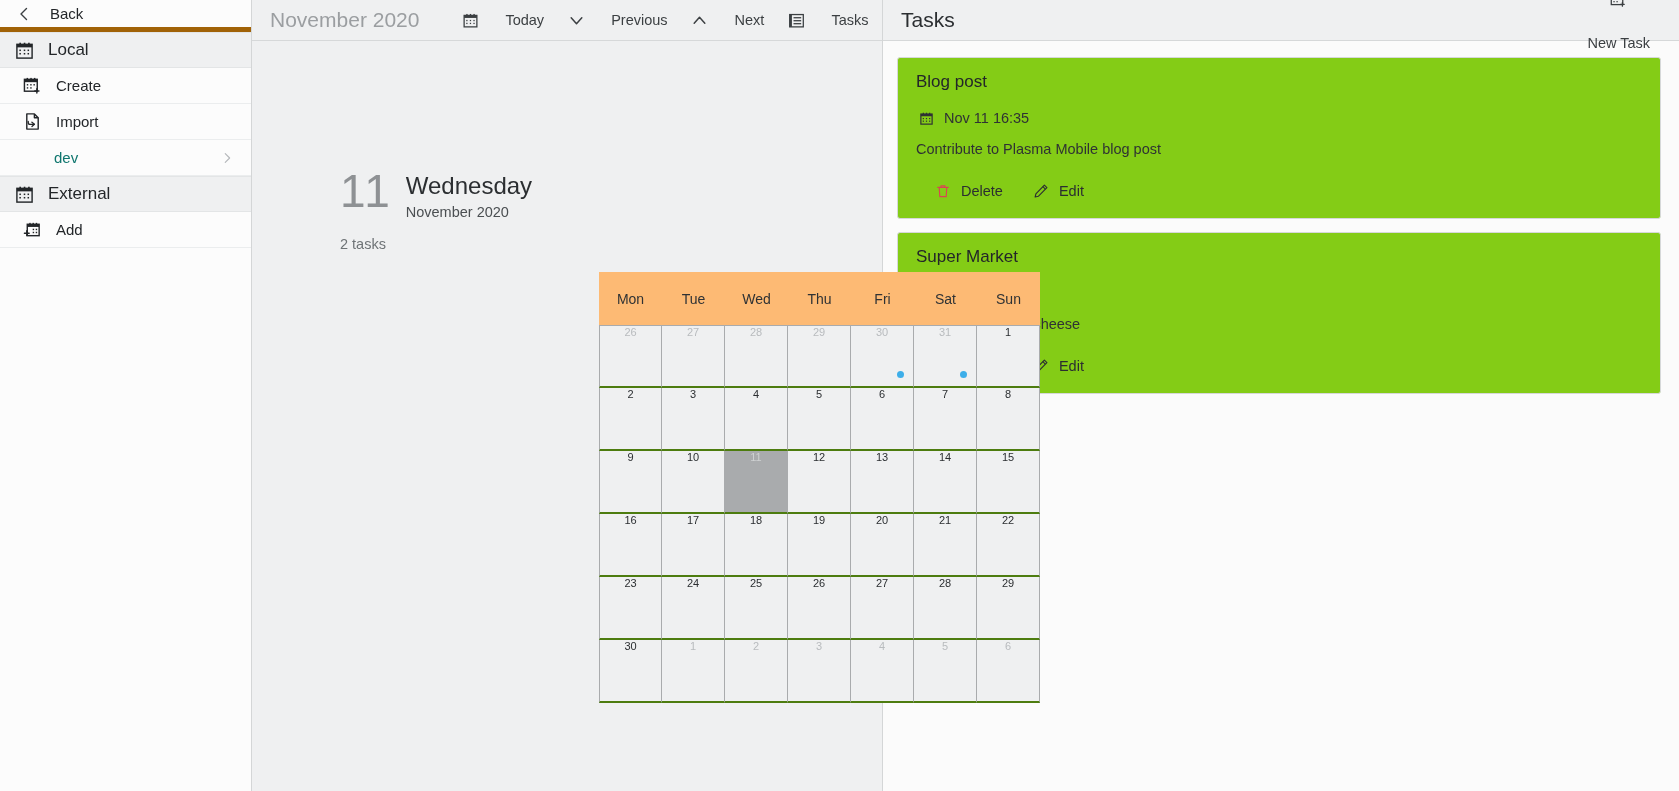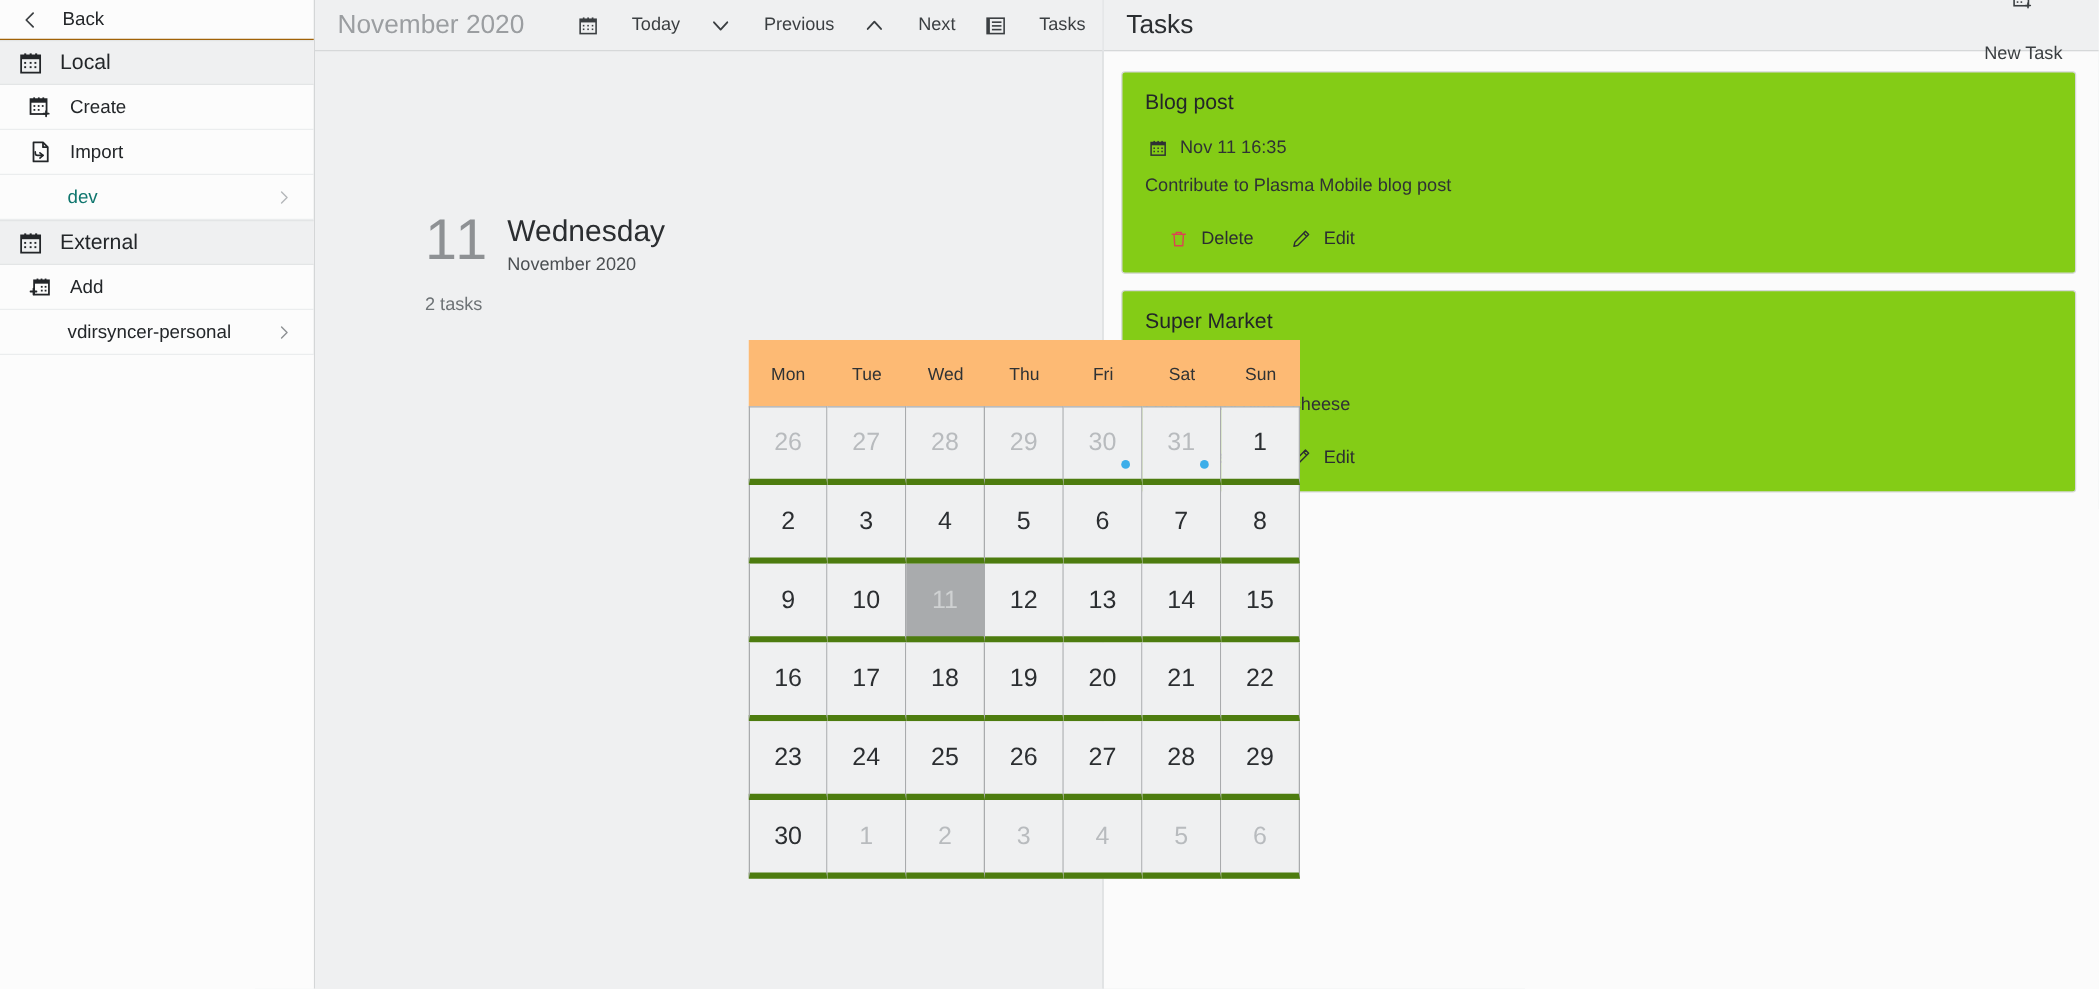--- a/index.html
+++ b/index.html
@@ -21,21 +21,21 @@
   }
   .side-row {
     display:flex; align-items:center;
     height:36px; padding:0 14px;
     gap:14px;
     border-bottom:1px solid #ebedee;
     font-size:15px; color:#232629;
     cursor:pointer;
     position:relative;
   }
-  .side-back { height:32px; gap:16px; border-bottom:1px solid #a16207; padding-left:14px;}
+  .side-back { height:32px; gap:16px; border-bottom:5px solid #a16207; padding-left:14px;}
   .side-header {
     background:#eff0f1;
     height:36px;
     font-size:17px;
     border-top:1px solid #e3e5e6;
     border-bottom:1px solid #e3e5e6;
   }
   .side-sub { padding-left:22px; gap:14px; }
   .side-leaf { padding-left:54px; font-size:15px; }
   .side-leaf.dim { color:#0f766e; }
@@ -91,23 +91,23 @@
     background:#fdba74; height:53px;
   }
   .cal-head div {
     display:flex; align-items:center; justify-content:center;
     font-size:14px; color:#2f3234;
   }
   .cal-body { display:grid; grid-template-columns:repeat(7,63px); }
   .cell {
     height:63px; position:relative;
     border-right:1px solid #a9abad;
-    border-bottom:5px solid #4d7c0f;
-    display:flex; align-items:center; justify-content:center;
-    font-size:20px; color:#2b2e31;
+    border-bottom:2px solid #4d7c0f;
+    display:flex; justify-content:center;
+    font-size:11px; color:#2b2e31;
     background:#eff0f1;
     cursor:pointer;
   }
   .cal-body .cell:nth-child(7n+1) { border-left:1px solid #a9abad; }
   .cal-body .cell:nth-child(-n+7) { border-top:1px solid #a9abad; }
   .cell.out { color:#b8bbbe; }
   .cell.sel { background:#a9abad; color:#cfd1d2; }
   .dot {
     position:absolute; right:9px; bottom:8px;
     width:7px; height:7px; border-radius:50%;
@@ -252,28 +252,20 @@
           <rect x="10.2" y="9.2" width="1.5" height="1.5" fill="#232629"></rect>
           <rect x="13.4" y="9.2" width="1.5" height="1.5" fill="#232629"></rect>
           <rect x="10.2" y="12.4" width="1.5" height="1.5" fill="#232629"></rect>
           <rect x="13.4" y="12.4" width="1.5" height="1.5" fill="#232629"></rect>
           <path d="M4 11.4v5M1.5 13.9h5" stroke="#232629" stroke-width="1.5" stroke-linecap="round"></path>
         </svg>
       </span>
       <span>Add</span>
     </div>
 
-    <div class="side-row side-leaf">
-      <span>vdirsyncer-personal</span>
-      <span class="ico chev-right">
-        <svg width="14" height="14" viewBox="0 0 16 16">
-            <path d="M6 3l5 5-5 5" fill="none" stroke="#8d9093" stroke-width="1.3" stroke-linecap="round" stroke-linejoin="round"></path>
-          </svg>
-      </span>
-    </div>
 
     <div class="side-filler"></div>
   </div>
 
   <div class="center">
 
     <div class="toolbar">
       <div class="tb-title">November 2020</div>
 
       <div class="tb-btn">

